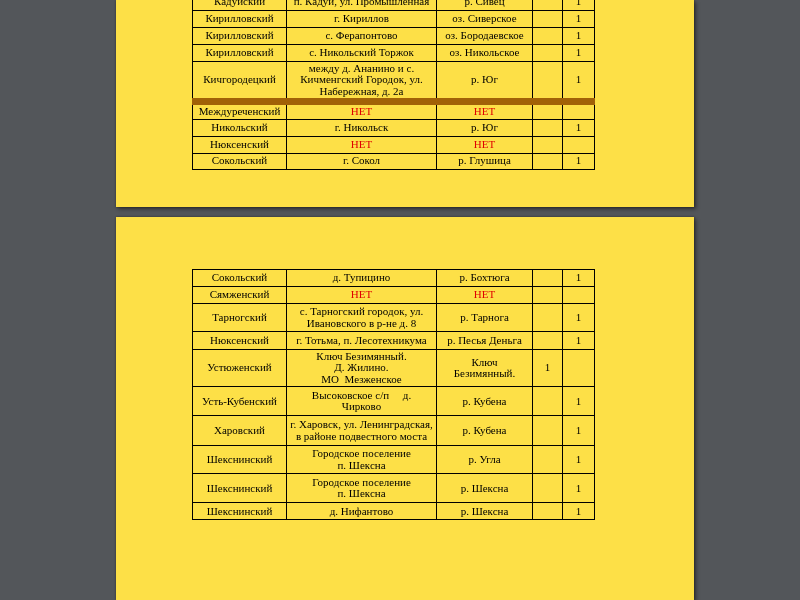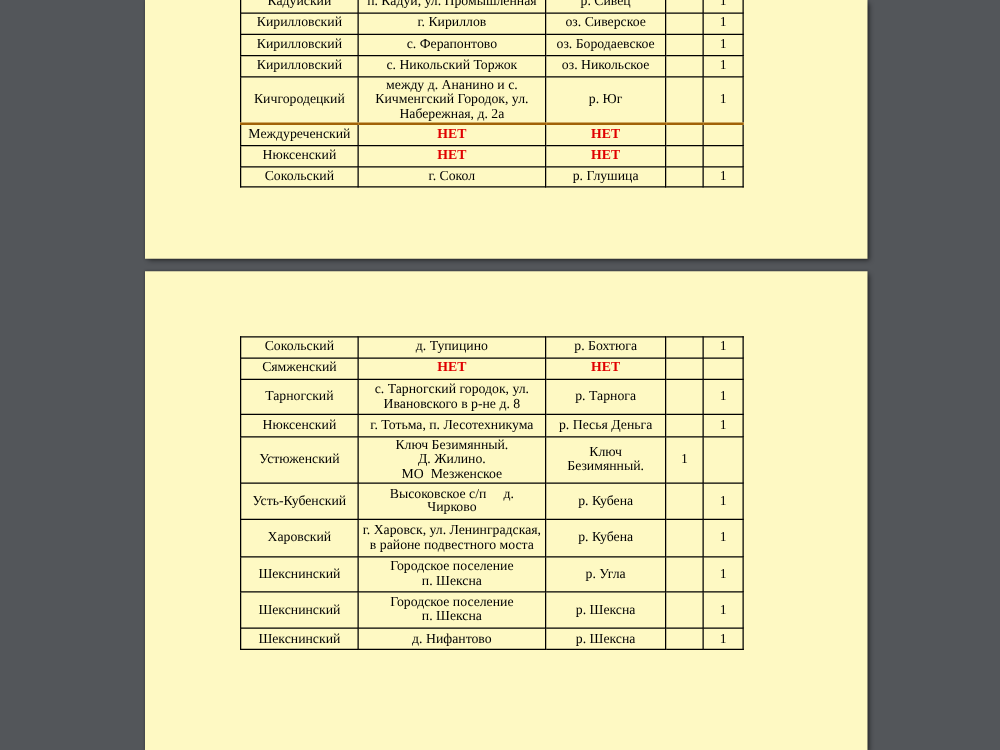--- a/index.html
+++ b/index.html
@@ -13,21 +13,21 @@
   }
   .viewer {
     position: relative;
     width: 800px;
     height: 600px;
   }
   .page {
     position: absolute;
     left: 116px;
     width: 578px;
-    background: #fef9c3;
+    background: #fde047;
     overflow: hidden;
     box-shadow: 2px 2px 4px rgba(0,0,0,0.45), 0 0 2px rgba(0,0,0,0.35);
   }
   .page-1 {
     top: 0;
     height: 207px;
   }
   .page-2 {
     top: 217px;
     height: 383px;
@@ -44,26 +44,26 @@
   .page-2 .doc-table { margin: 52px 0 0 76px; }
   .doc-table td {
     border: 1px solid #000000;
     text-align: center;
     vertical-align: middle;
     padding: 1px 2px;
     white-space: pre-line;
     overflow: hidden;
   }
   .doc-table tr.divider-top td {
-    border-top: 2px solid #a16207;
+    border-top: 7px solid #a16207;
     margin-left: 15px;
   }
   .doc-table td.net {
     color: #e00000;
-    font-weight: bold;
+    font-weight: normal;
   }
   col.c1 { width: 94px; }
   col.c2 { width: 150px; }
   col.c3 { width: 96px; }
   col.c4 { width: 30px; }
   col.c5 { width: 32px; }
 </style>
 </head>
 <body>
 
@@ -117,20 +117,27 @@
             <td>1</td>
           </tr>
           <tr class="divider-top" style="height: 17px;">
             <td>Междуреченский</td>
             <td class="net">НЕТ</td>
             <td class="net">НЕТ</td>
             <td></td>
             <td></td>
           </tr>
           <tr style="height: 17px;">
+            <td>Никольский</td>
+            <td>г. Никольск</td>
+            <td>р. Юг</td>
+            <td></td>
+            <td>1</td>
+          </tr>
+          <tr style="height: 17px;">
             <td>Нюксенский</td>
             <td class="net">НЕТ</td>
             <td class="net">НЕТ</td>
             <td></td>
             <td></td>
           </tr>
           <tr style="height: 16px;">
             <td>Сокольский</td>
             <td>г. Сокол</td>
             <td>р. Глушица</td>

